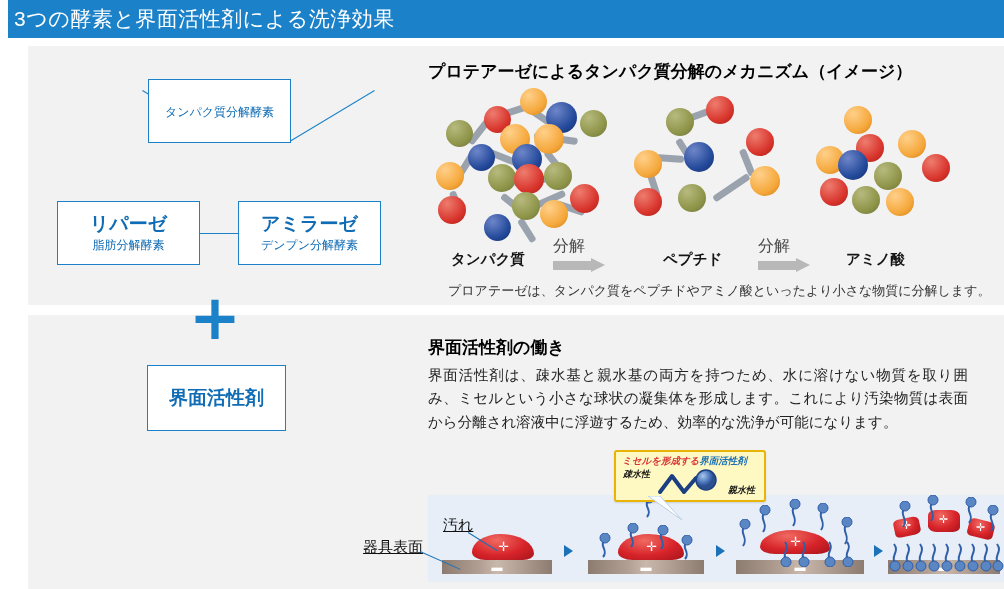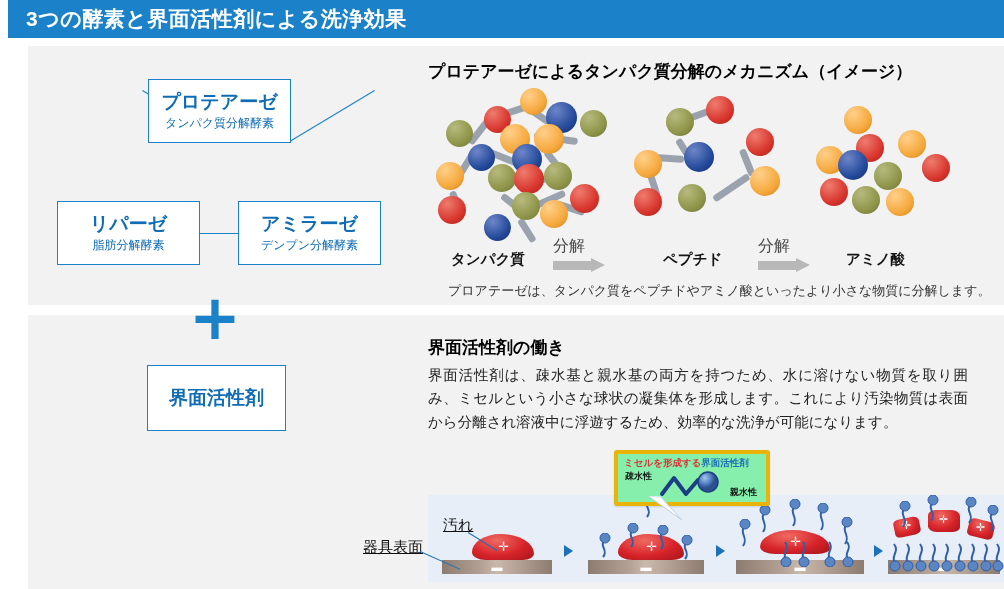--- a/index.html
+++ b/index.html
@@ -11,22 +11,22 @@
   }
   .abs{position:absolute;}
 
   
   #title-bar{
     left:8px;top:0;width:996px;height:38px;
     background:#1b81c8;
     display:flex;align-items:center;
   }
   #title-text{
-    color:#ffffff;font-size:21px;font-weight:bold;letter-spacing:.5px;
-    margin-left:18px;white-space:nowrap;
+    color:#ffffff;font-size:21px;font-weight:normal;letter-spacing:.5px;
+    margin-left:6px;white-space:nowrap;
   }
 
   
   .panel{background:#f2f2f2;}
   #panel-enzymes{left:28px;top:46px;width:976px;height:259px;}
   #panel-surfactant{left:28px;top:315px;width:976px;height:274px;}
 
   
   .enz-box{
     background:#ffffff;border:1px solid #1b81c8;
@@ -109,22 +109,23 @@
     border-top:6px solid transparent;border-bottom:6px solid transparent;
     border-left:9px solid #1b72b8;
   }
   .surf-mol{position:absolute;}
   .step-label{position:absolute;font-size:15px;color:#111;white-space:nowrap;text-decoration:underline;}
   .leader{position:absolute;background:#1b72b8;transform-origin:0 50%;height:1.4px;}
 
   
   #callout{
     left:614px;top:450px;width:148px;height:48px;
-    background:#86efac;border:4px solid #eab308;border-radius:3px;
+    background:#fef9c3;border:2px solid #eab308;border-radius:3px;
     box-shadow:0 1px 2px rgba(0,0,0,.12);
+    font-style:italic;
   }
   #callout-title{
     position:absolute;left:6px;top:3px;font-size:9.5px;font-weight:bold;white-space:nowrap;
   }
   #callout-title .red{color:#d9343a;}
   #callout-title .blue{color:#1b6fb5;}
   .callout-lab{position:absolute;font-size:9px;font-weight:bold;color:#111;white-space:nowrap;}
 </style>
 </head>
 <body>
@@ -133,21 +134,20 @@
   <div id="title-text">3つの酵素と界面活性剤による洗浄効果</div>
 </div>
 
 <div class="abs panel" id="panel-enzymes"></div>
 
 <div class="connector abs" style="left:128px;top:142px;width:101px;height:1px;transform:rotate(31deg);transform-origin:100% 50%;"></div>
 <div class="connector abs" style="left:288px;top:142px;width:101px;height:1px;transform:rotate(-31deg);transform-origin:0 50%;"></div>
 <div class="connector abs" style="left:200px;top:233px;width:38px;height:1px;"></div>
 
 <div class="abs enz-box" id="box-protease">
-  <div class="enz-title">プロテアーゼ</div>
   <div class="enz-sub">タンパク質分解酵素</div>
 </div>
 <div class="abs enz-box" id="box-lipase">
   <div class="enz-title">リパーゼ</div>
   <div class="enz-sub">脂肪分解酵素</div>
 </div>
 <div class="abs enz-box" id="box-amylase">
   <div class="enz-title">アミラーゼ</div>
   <div class="enz-sub">デンプン分解酵素</div>
 </div>

